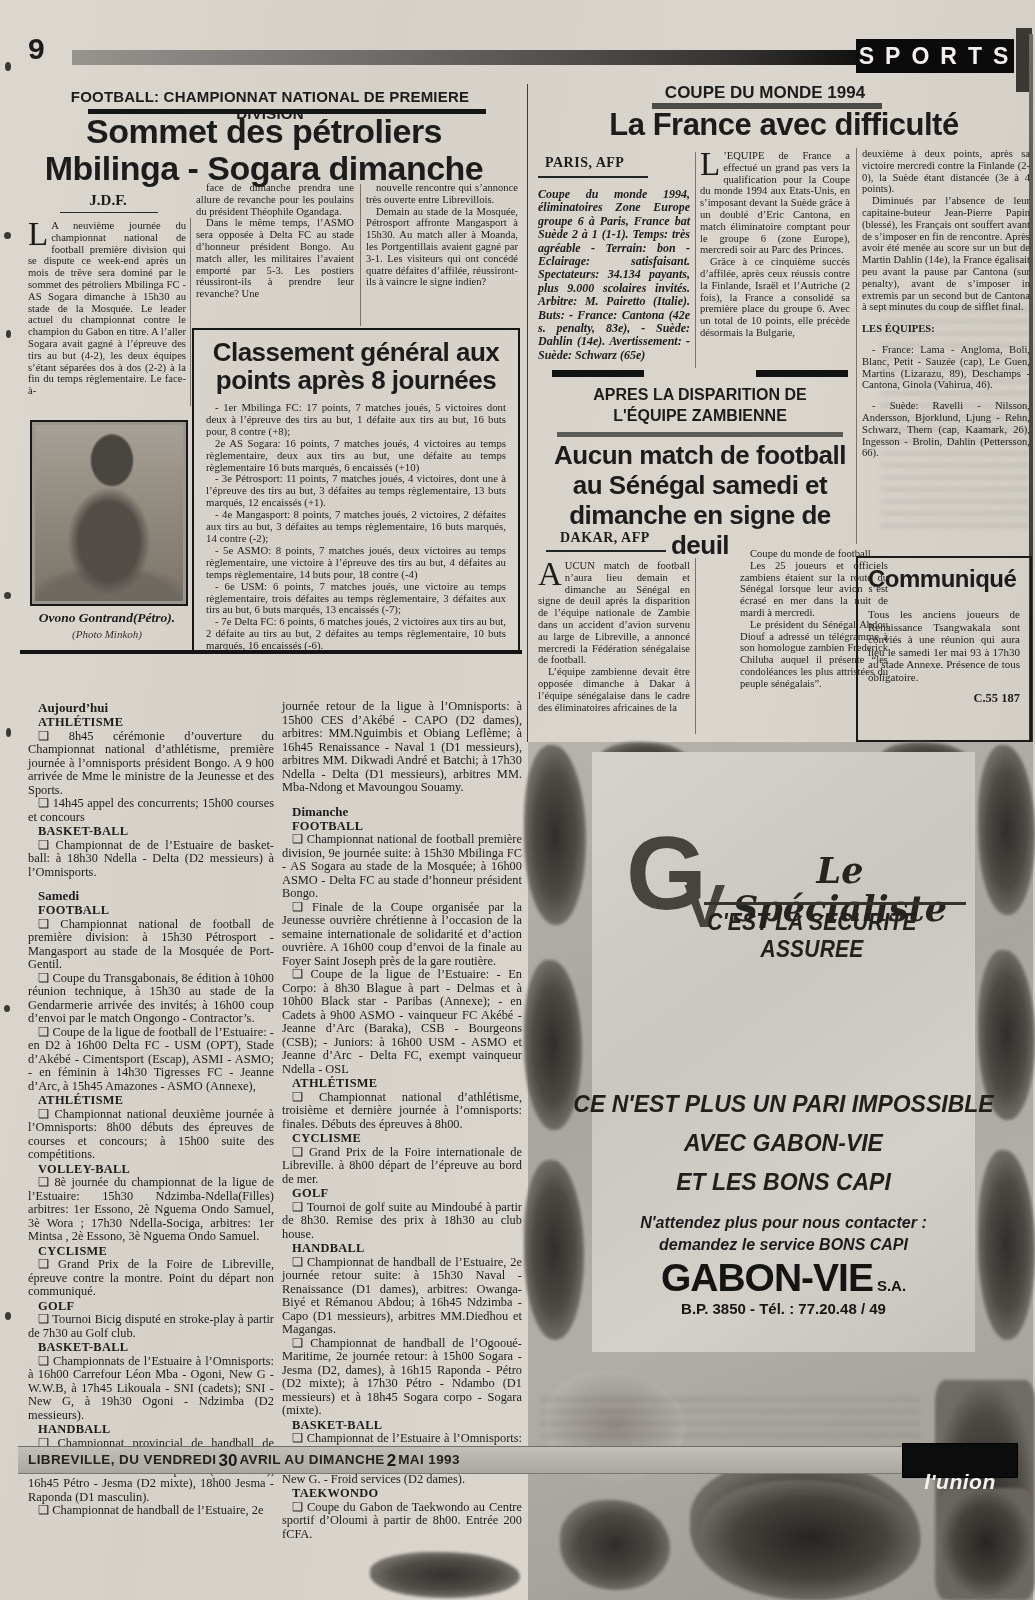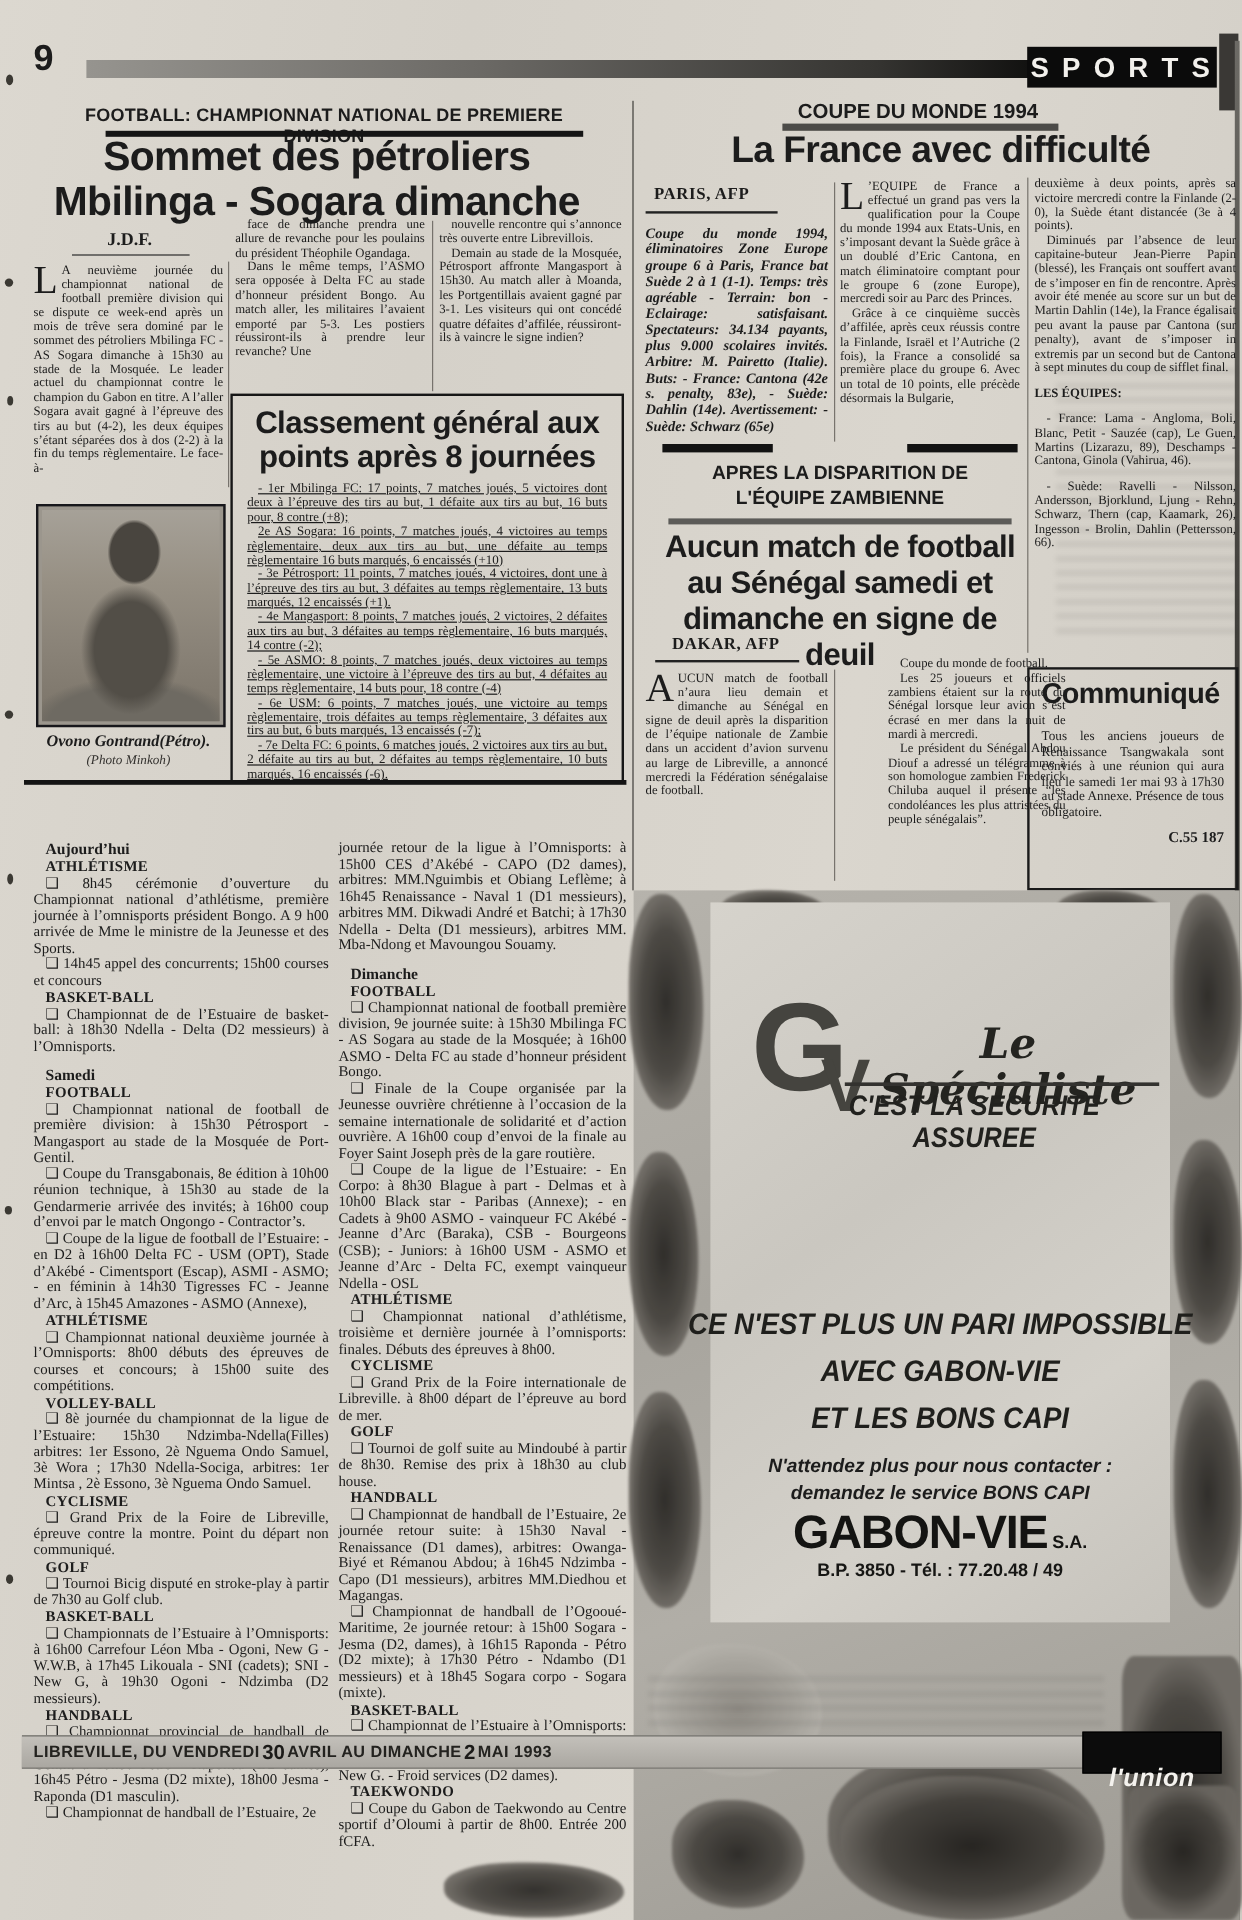--- a/index.html
+++ b/index.html
@@ -41,21 +41,21 @@
                  radial-gradient(66px 86px at 50% 66%, #524e47 0 46%, rgba(0,0,0,0) 63%),
                  radial-gradient(120px 56px at 50% 102%, #6e6a62 0 58%, rgba(0,0,0,0) 72%),
                  linear-gradient(180deg,#a6a198 0%,#979084 34%,#8a8378 64%,#7b7469 100%);}
   #photo-caption{left:22px;top:610px;width:170px;text-align:center;font:700 italic 13.5px/15px "Liberation Serif",serif;}
   #photo-credit{left:22px;top:628px;width:170px;text-align:center;font:italic 11px/13px "Liberation Serif",serif;color:#33312e;}
 
   
   #classement-box{left:192px;top:328px;width:328px;height:325px;border:2px solid #161616;box-sizing:border-box;padding:8px 12px;}
   #classement-box .cl-title{font:700 26px/28px "Liberation Sans",sans-serif;letter-spacing:-.5px;text-align:center;}
   #classement-entries{margin-top:8px;font:10.8px/11.9px "Liberation Serif",serif;}
-  #classement-entries p{text-align:justify;text-indent:9px;text-decoration:underline;}
+  #classement-entries p{text-align:justify;text-indent:9px;}
 
   
   #rule-programme{left:20px;top:650px;width:502px;height:4px;background:#141414;}
   #programme-title{left:20px;top:658px;width:502px;text-align:center;
       font:700 32px/34px "Liberation Sans",sans-serif;letter-spacing:-.5px;}
   .progcol{font:12.4px/13.5px "Liberation Serif",serif;}
   .progcol p{text-align:justify;}
   .progcol .t-day{font:700 13px/15px "Liberation Serif",serif;margin-top:9px;text-indent:10px;}
   .progcol .t-sport{font-weight:700;text-indent:10px;margin-top:1px;letter-spacing:.3px;}
   .progcol .t-entry{text-indent:10px;}
@@ -290,20 +290,23 @@
   <div class="abs" id="zm-kicker">
     <span style="display:block">APRES LA DISPARITION DE</span>
     <span style="display:block">L'ÉQUIPE ZAMBIENNE</span>
   </div>
   <div class="abs" id="zm-kicker-rule"></div>
   <div class="abs" id="zm-headline">Aucun match de football au Sénégal samedi et dimanche en signe de deuil</div>
   <div class="abs" id="zm-dateline">DAKAR, AFP</div>
   <div class="abs" id="zm-dateline-rule"></div>
   <div class="abs bodycol" id="zm-col1">
     <p class="lead"><span class="drop">A</span><span>UCUN match de football n’aura lieu demain et dimanche au Sénégal en signe de deuil après la disparition de l’équipe nationale de Zambie dans un accident d’avion survenu au large de Libreville, a annoncé mercredi la Fédération sénégalaise de football.</span></p>
+    <div>
+        <p class="first">L’équipe zambienne devait être opposée dimanche à Dakar à l’équipe sénégalaise dans le cadre des éliminatoires africaines de la</p>
+      </div>
   </div>
   <div class="abs bodycol" id="zm-col2">
 
   <p class="first">Coupe du monde de football.</p>
       <p>Les 25 joueurs et officiels zambiens étaient sur la route du Sénégal lorsque leur avion s’est écrasé en mer dans la nuit de mardi à mercredi.</p>
       <p>Le président du Sénégal Abdou Diouf a adressé un télégramme à son homologue zambien Frederick Chiluba auquel il présente “les condoléances les plus attristées du peuple sénégalais”.</p>
     </div>
 
   <div class="abs" id="communique-box">
     <div id="communique-title">Communiqué</div>

